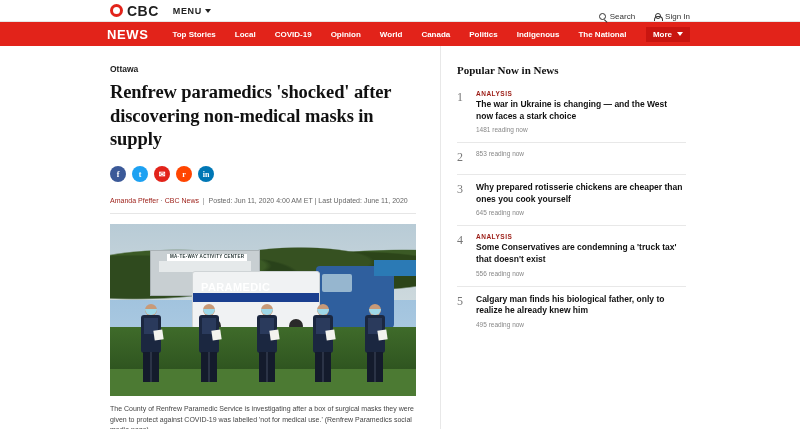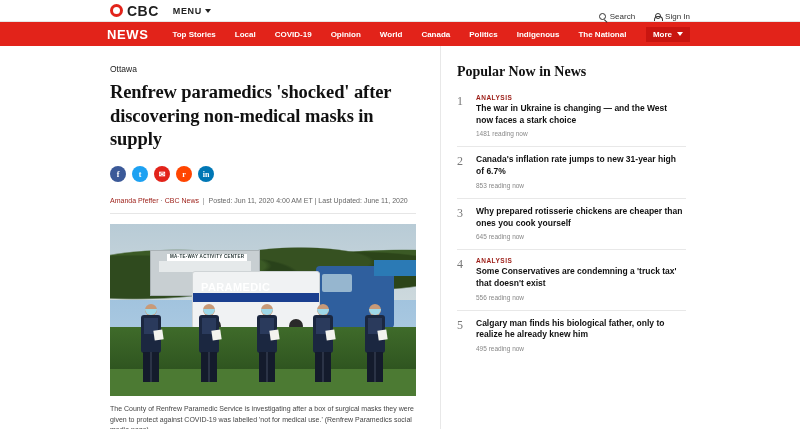--- a/index.html
+++ b/index.html
@@ -165,21 +165,21 @@
     background: #fff;
     height: 383px;
   }
   .article {
     width: 330px;
     padding-top: 18px;
     padding-right: 24px;
   }
   .kicker {
     font-size: 8.5px;
-    font-weight: normal;
+    font-weight: bold;
     color: #222;
     margin-bottom: 7px;
   }
   h1.headline {
     font-family: "Liberation Serif", serif;
     font-size: 18.5px;
     line-height: 1.28;
     font-weight: bold;
     color: #111;
     margin: 0 0 14px 0;
@@ -343,21 +343,21 @@
   
   .sidebar {
     width: 246px;
     padding-top: 18px;
     padding-left: 6px;
     border-left: 1px solid #e8e8e8;
     padding-left: 16px;
   }
   .sb-title {
     font-family: "Liberation Serif", serif;
-    font-size: 14px;
+    font-size: 11px;
     font-weight: bold;
     color: #111;
     margin: 0 0 12px 0;
   }
   .pop-item {
     display: flex;
     gap: 9px;
     padding: 7px 0 9px 0;
     border-top: 1px solid #e8e8e8;
   }
@@ -524,21 +524,20 @@
         <div class="pop-body">
           <div class="pop-tag">ANALYSIS</div>
           <div class="pop-head">The war in Ukraine is changing — and the West now faces a stark choice</div>
           <div class="pop-meta">1481 reading now</div>
         </div>
       </div>
 
       <div class="pop-item">
         <div class="pop-rank">2</div>
         <div class="pop-body">
-          <div class="pop-head">Canada's inflation rate jumps to new 31-year high of 6.7%</div>
           <div class="pop-meta">853 reading now</div>
         </div>
       </div>
 
       <div class="pop-item">
         <div class="pop-rank">3</div>
         <div class="pop-body">
           <div class="pop-head">Why prepared rotisserie chickens are cheaper than ones you cook yourself</div>
           <div class="pop-meta">645 reading now</div>
         </div>

